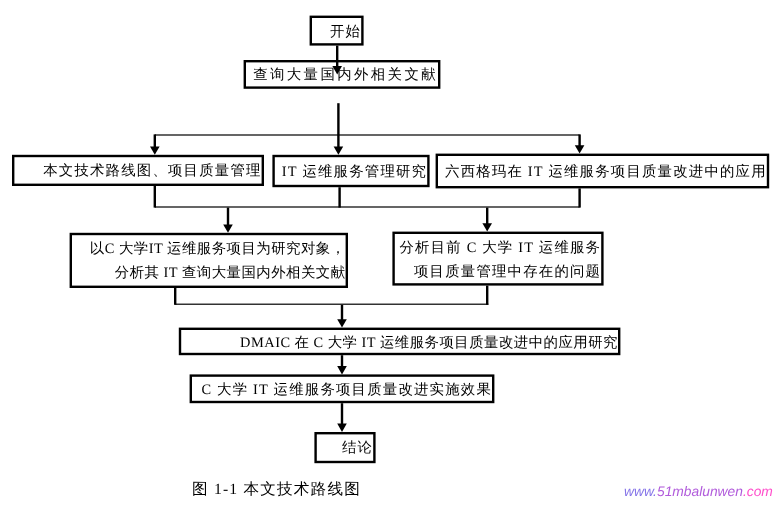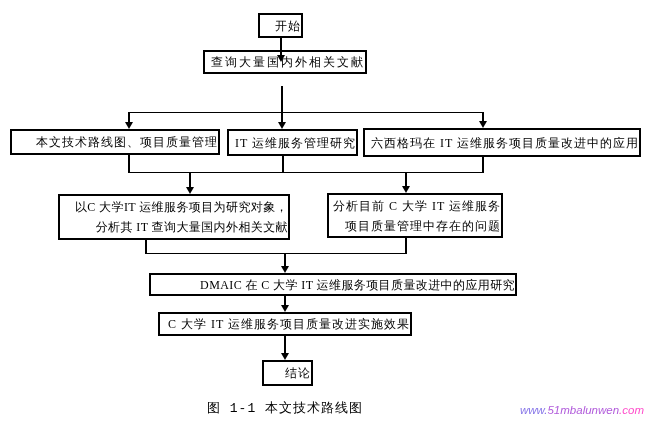--- a/index.html
+++ b/index.html
@@ -32,24 +32,23 @@
   .hline{height:1.5px;}
   .arrow-down{
     position:absolute;width:0;height:0;
     border-left:4.5px solid transparent;
     border-right:4.5px solid transparent;
     border-top:7px solid #000;
   }
   .caption{
     position:absolute;
     left:160px;top:399px;width:250px;
-    text-align:center;
+    text-align:left;
     font-size:13px;
     letter-spacing:1px;
-    font-family:Liberation Mono, monospace;
   }
   .wm-name{
     position:absolute;
     right:6px;top:384px;
     font-family:"Liberation Sans","DejaVu Sans",sans-serif;
     font-weight:bold;font-style:italic;
     font-size:17px;color:#111;
   }
   .wm-url{
     position:absolute;

